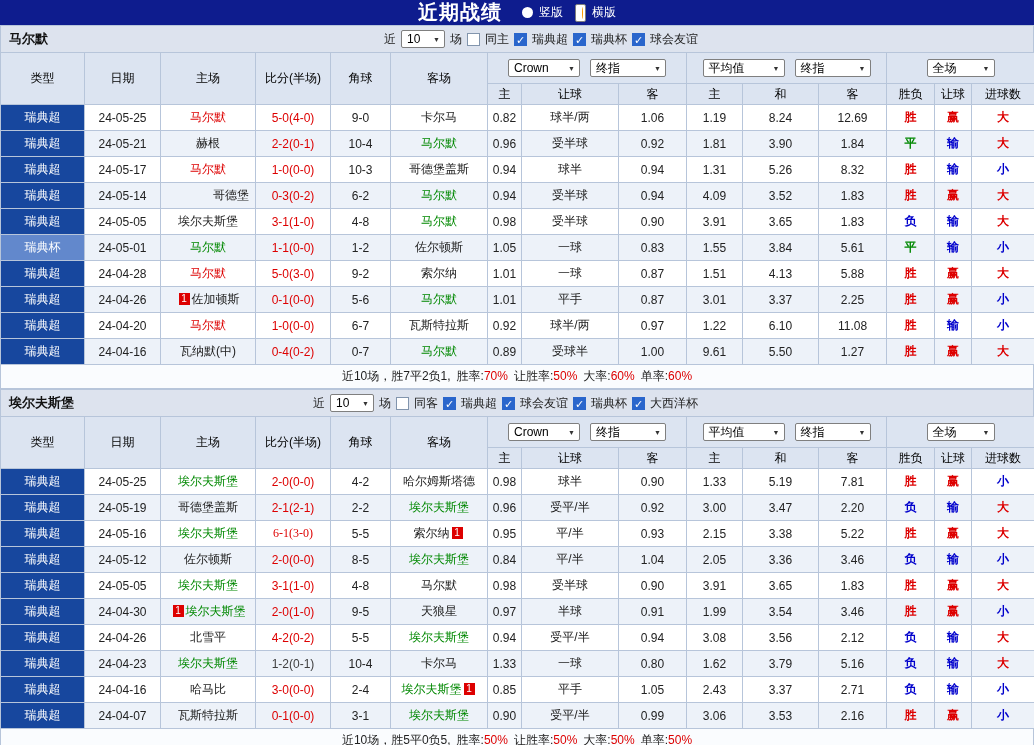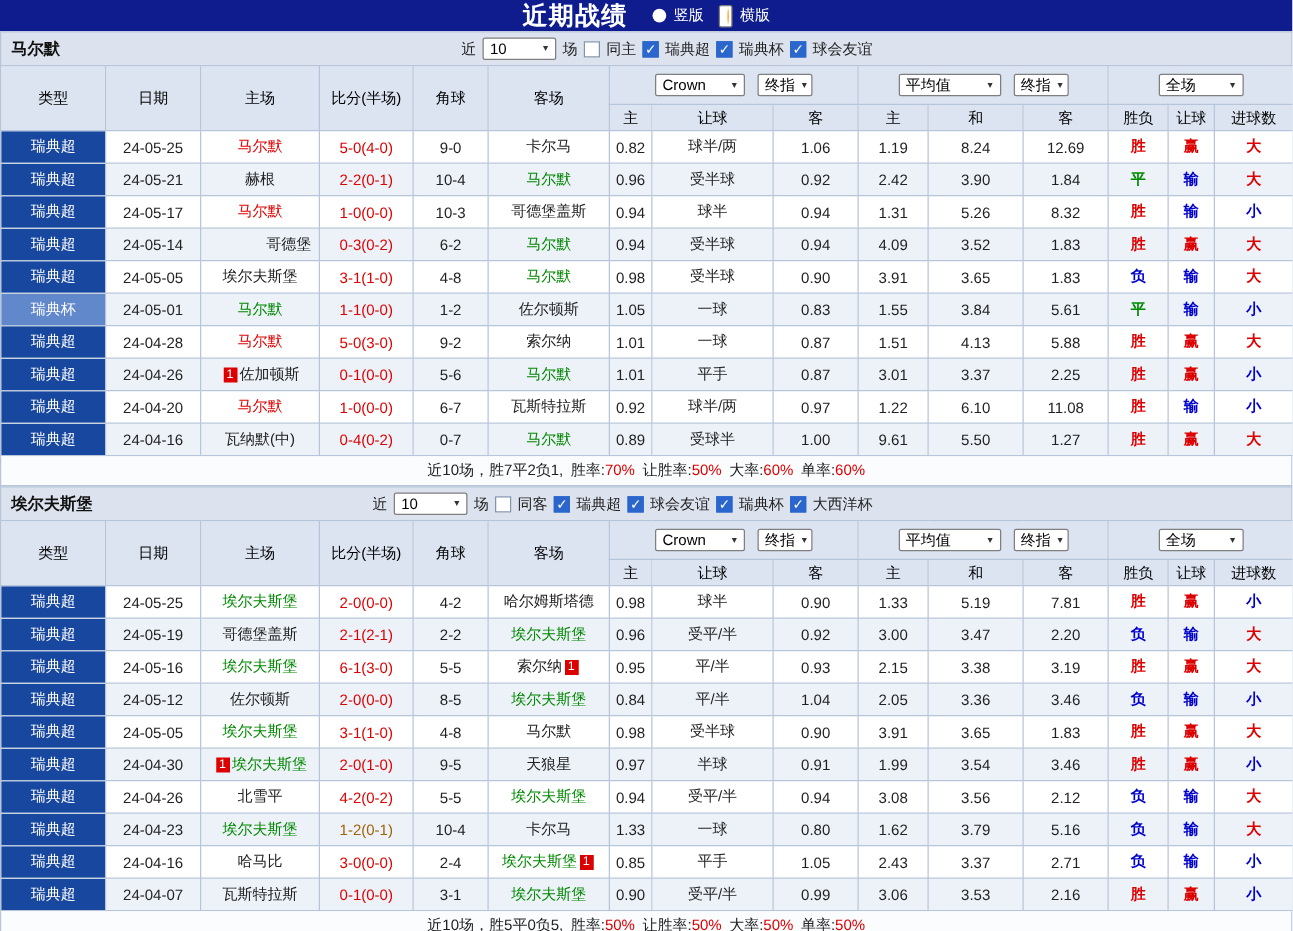--- a/index.html
+++ b/index.html
@@ -11,21 +11,21 @@
   .radio.sel::after{content:"";position:absolute;left:2px;top:2px;right:2px;bottom:2px;border-radius:50%;background:#ff9900;}
   .radio-label{color:#fff;font-size:12px;}
   .section-bar{height:27px;background:#dde3ee;border:1px solid #b7c5da;border-bottom:none;display:flex;align-items:center;padding:0 8px;position:relative;box-sizing:border-box;}
   .team-name{font-weight:bold;font-size:13px;color:#111;}
   .filters{position:absolute;right:335px;display:flex;align-items:center;gap:5px;white-space:nowrap;}
   .cb{width:13px;height:13px;border:1px solid #8295ad;background:#fff;display:inline-block;vertical-align:-2px;box-sizing:border-box;position:relative;}
   .cb.on{background:#2a66cc;border-color:#2a66cc;}
   .cb.on::after{content:"✓";color:#fff;font-size:11px;line-height:12px;position:absolute;left:1px;top:0;}
   .sel{display:inline-flex;align-items:center;justify-content:space-between;background:#fff;border:1px solid #7f7f7f;border-radius:2px;height:18px;padding:0 4px 0 5px;font-size:12px;color:#000;box-sizing:border-box;vertical-align:middle;}
   .sel::after{content:"▼";font-size:7px;color:#333;margin-left:4px;}
-  .w44{width:59px}.w58{width:44px}.w72{width:72px}.w80{width:82px}.w66{width:68px}
+  .w44{width:44px}.w58{width:76px}.w72{width:72px}.w80{width:82px}.w66{width:68px}
   table{border-collapse:collapse;table-layout:fixed;width:1034px;}
   th,td{border:1px solid #b7c5da;overflow:hidden;white-space:nowrap;text-align:center;padding:0;font-weight:normal;}
   thead th{background:#dce4f1;color:#000;}
   tr.h1 th{height:30px;}
   tr.h2 th{height:20px;}
   tbody td{height:25px;background-clip:padding-box;}
   tbody tr:nth-child(even) td{background:#edf2f9;}
   td.league-cell{background:#17479e !important;color:#fff;}
   td.cup-cell{background:#6288cc !important;color:#fff;}
   .hgroup{display:flex;align-items:center;justify-content:center;gap:10px;}
@@ -152,21 +152,21 @@
         <tr>
           <td class="league-cell">瑞典超</td>
           <td>24-05-21</td>
           <td><span style="color: rgb(34, 34, 34);">赫根</span></td>
           <td style="color: rgb(221, 0, 0);">2-2(0-1)</td>
           <td>10-4</td>
           <td><span style="color: rgb(0, 136, 0);">马尔默</span></td>
           <td>0.96</td>
           <td>受半球</td>
           <td>0.92</td>
-          <td>2.42</td>
+          <td>1.81</td>
           <td>3.90</td>
           <td>1.84</td>
           <td class="res" style="color: rgb(0, 136, 0);">平</td>
           <td class="res" style="color: rgb(0, 0, 204);">输</td>
           <td class="res" style="color: rgb(221, 0, 0);">大</td>
         </tr>
         <tr>
           <td class="league-cell">瑞典超</td>
           <td>24-05-17</td>
           <td><span style="color: rgb(221, 0, 0);">马尔默</span></td>
@@ -432,29 +432,29 @@
           <td>3.47</td>
           <td>2.20</td>
           <td class="res" style="color: rgb(0, 0, 204);">负</td>
           <td class="res" style="color: rgb(0, 0, 204);">输</td>
           <td class="res" style="color: rgb(221, 0, 0);">大</td>
         </tr>
         <tr>
           <td class="league-cell">瑞典超</td>
           <td>24-05-16</td>
           <td><span style="color: rgb(0, 136, 0);">埃尔夫斯堡</span></td>
-          <td style="color: rgb(221, 0, 0);">6-1(3-0)</td>
+          <td style="color: rgb(221, 0, 0); font-family: Liberation Serif, serif;">6-1(3-0)</td>
           <td>5-5</td>
           <td><span style="color: rgb(34, 34, 34);">索尔纳</span><span class="rc">1</span></td>
           <td>0.95</td>
           <td>平/半</td>
           <td>0.93</td>
           <td>2.15</td>
           <td>3.38</td>
-          <td>3.19</td>
+          <td>5.22</td>
           <td class="res" style="color: rgb(221, 0, 0);">胜</td>
           <td class="res" style="color: rgb(221, 0, 0);">赢</td>
           <td class="res" style="color: rgb(221, 0, 0);">大</td>
         </tr>
         <tr>
           <td class="league-cell">瑞典超</td>
           <td>24-05-12</td>
           <td><span style="color: rgb(34, 34, 34);">佐尔顿斯</span></td>
           <td style="color: rgb(221, 0, 0);">2-0(0-0)</td>
           <td>8-5</td>
@@ -517,21 +517,21 @@
           <td>3.56</td>
           <td>2.12</td>
           <td class="res" style="color: rgb(0, 0, 204);">负</td>
           <td class="res" style="color: rgb(0, 0, 204);">输</td>
           <td class="res" style="color: rgb(221, 0, 0);">大</td>
         </tr>
         <tr>
           <td class="league-cell">瑞典超</td>
           <td>24-04-23</td>
           <td><span style="color: rgb(0, 136, 0);">埃尔夫斯堡</span></td>
-          <td style="color: #a16207;">1-2(0-1)</td>
+          <td style="color: #404040;">1-2(0-1)</td>
           <td>10-4</td>
           <td><span style="color: rgb(34, 34, 34);">卡尔马</span></td>
           <td>1.33</td>
           <td>一球</td>
           <td>0.80</td>
           <td>1.62</td>
           <td>3.79</td>
           <td>5.16</td>
           <td class="res" style="color: rgb(0, 0, 204);">负</td>
           <td class="res" style="color: rgb(0, 0, 204);">输</td>

